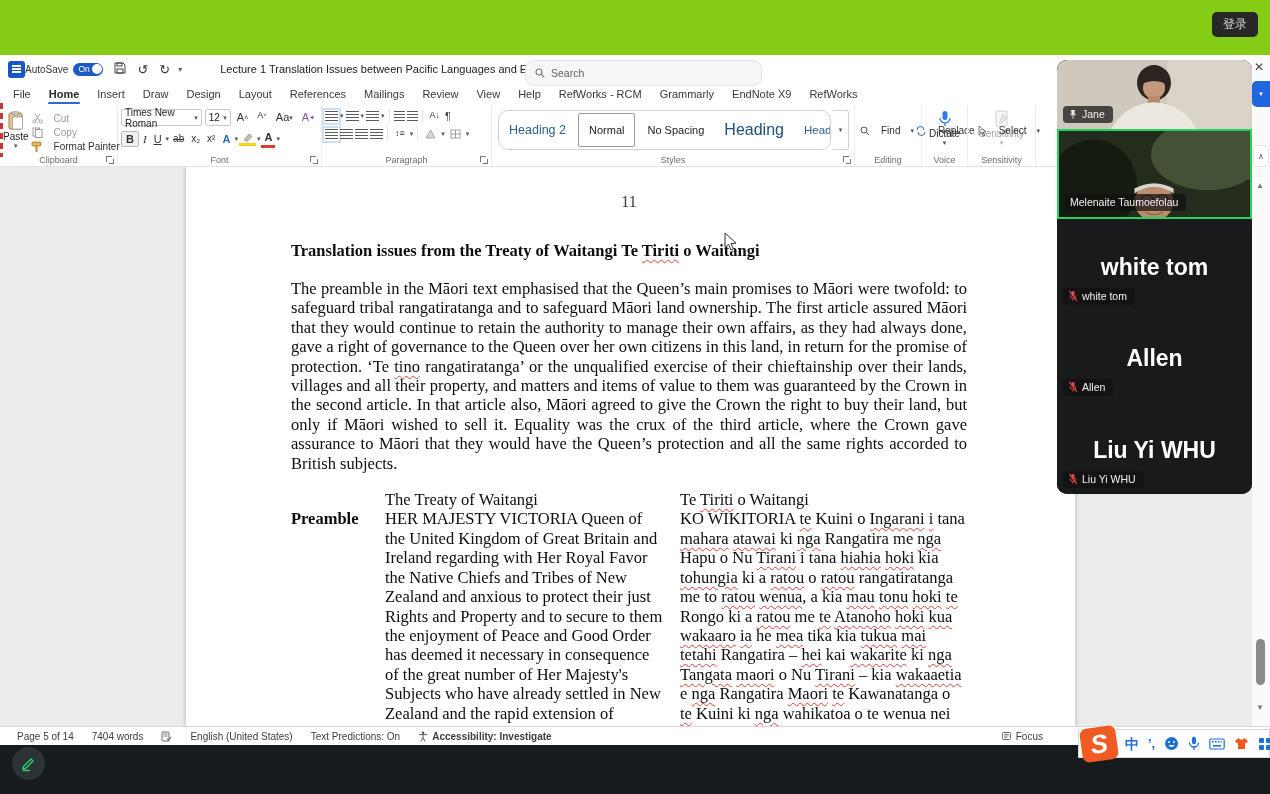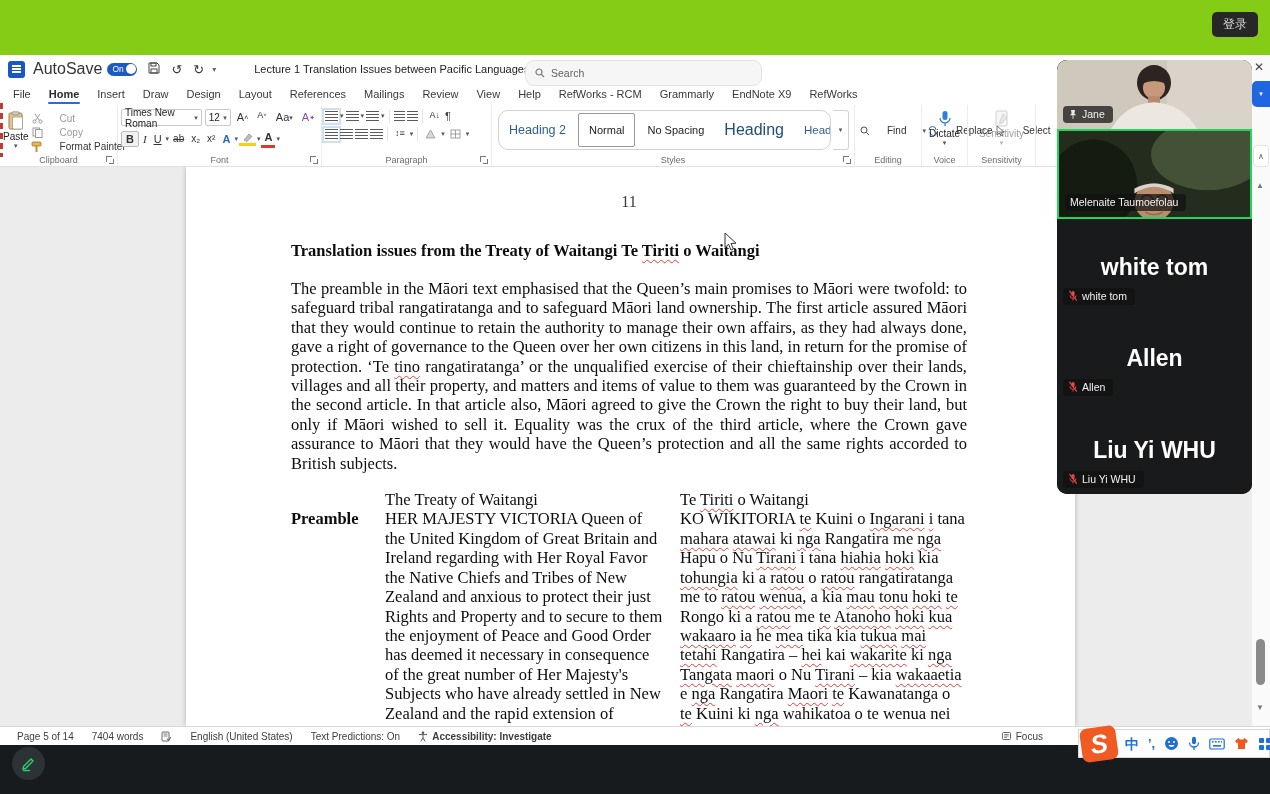--- a/index.html
+++ b/index.html
@@ -10,21 +10,21 @@
   .top-strip { position:absolute; left:0; top:0; width:1270px; height:55px; background:#84cc16; }
   .login-btn { position:absolute; top:12px; right:12px; background:#272727; color:#d8d8d8; font-size:12px;
                padding:4px 11px; border:none; border-radius:5px; cursor:pointer; }
 
   
   .word-window { position:absolute; left:0; top:55px; width:1270px; height:690px; background:#fff; }
 
   .titlebar { position:relative; height:28px; background:#fff; display:flex; align-items:center; padding-left:8px; }
   .word-icon { width:17px; height:17px; border-radius:3px; background:#1857c4; position:relative; flex:0 0 auto; }
   .word-icon:before { content:""; position:absolute; left:4px; top:4px; width:9px; height:2px; background:#fff; box-shadow:0 3px 0 #fff, 0 6px 0 #fff; }
-  .autosave-label { font-size:16px; color:#333; margin-left:8px; }
+  .autosave-label { font-size:10px; color:#333; }
   .toggle { width:30px; height:13px; border-radius:7px; background:#1d59c2; margin-left:5px; position:relative; }
   .toggle .on-txt { position:absolute; left:5px; top:1px; font-size:8.5px; color:#fff; }
   .toggle .knob { position:absolute; right:1.5px; top:1.5px; width:10px; height:10px; border-radius:50%; background:#fff; }
   .qat-btn { font-size:13px; color:#3a3a3a; margin-left:11px; background:none; border:none; cursor:pointer; line-height:1; }
   .qat-sep { font-size:8px; color:#666; margin-left:8px; }
   .title-text { font-size:11px; color:#1b1b1b; margin-left:38px; white-space:nowrap; }
   .title-saved { font-size:11px; color:#333; margin-left:6px; }
   .title-saved:before { content:"•"; margin-right:6px; color:#555; }
   .title-chev { font-size:8px; color:#555; margin-left:3px; }
   .search-box { position:absolute; left:525px; top:5px; width:237px; height:26px; background:#f6f6f6; border:1px solid #e3e3e3;
@@ -40,21 +40,21 @@
   .glabel { position:absolute; left:0; right:0; bottom:1px; text-align:center; font-size:9px; color:#6b6b6b; }
   .launcher { position:absolute; right:3px; bottom:2px; width:8px; height:8px; }
   .launcher:before { content:""; position:absolute; left:0; top:0; width:5px; height:5px; border-left:1px solid #777; border-top:1px solid #777; }
   .launcher:after { content:""; position:absolute; right:0; bottom:0; width:4px; height:4px; border-right:1px solid #777; border-bottom:1px solid #777; }
 
   
   .g-clip { width:118px; display:flex; }
   .paste-btn { width:44px; display:flex; flex-direction:column; align-items:center; font-size:10px; color:#222; cursor:pointer; padding-top:2px; }
   .paste-chev { font-size:7px; color:#555; }
   .clip-col { display:flex; flex-direction:column; gap:1px; margin-left:2px; padding-top:3px; }
-  .small-cmd { display:flex; align-items:center; gap:16px; font-size:10px; color:#9a9a9a; cursor:pointer; white-space:nowrap; }
+  .small-cmd { display:flex; align-items:center; gap:10px; font-size:10px; color:#9a9a9a; cursor:pointer; white-space:nowrap; }
   .small-cmd.en { color:#333; }
   .ico12 { width:13px; height:13px; display:inline-flex; align-items:center; justify-content:center; }
 
   
   .g-font { width:204px; }
   .font-row1 { display:flex; align-items:flex-start; gap:3px; }
   .font-name-box, .font-size-box { height:17px; border:1px solid #c9c9c9; border-radius:2px; display:flex; align-items:center;
       justify-content:space-between; font-size:10px; color:#222; padding:0 3px; background:#fff; cursor:pointer; }
   .font-name-box { width:108px; }
   .font-size-box { width:33px; }

